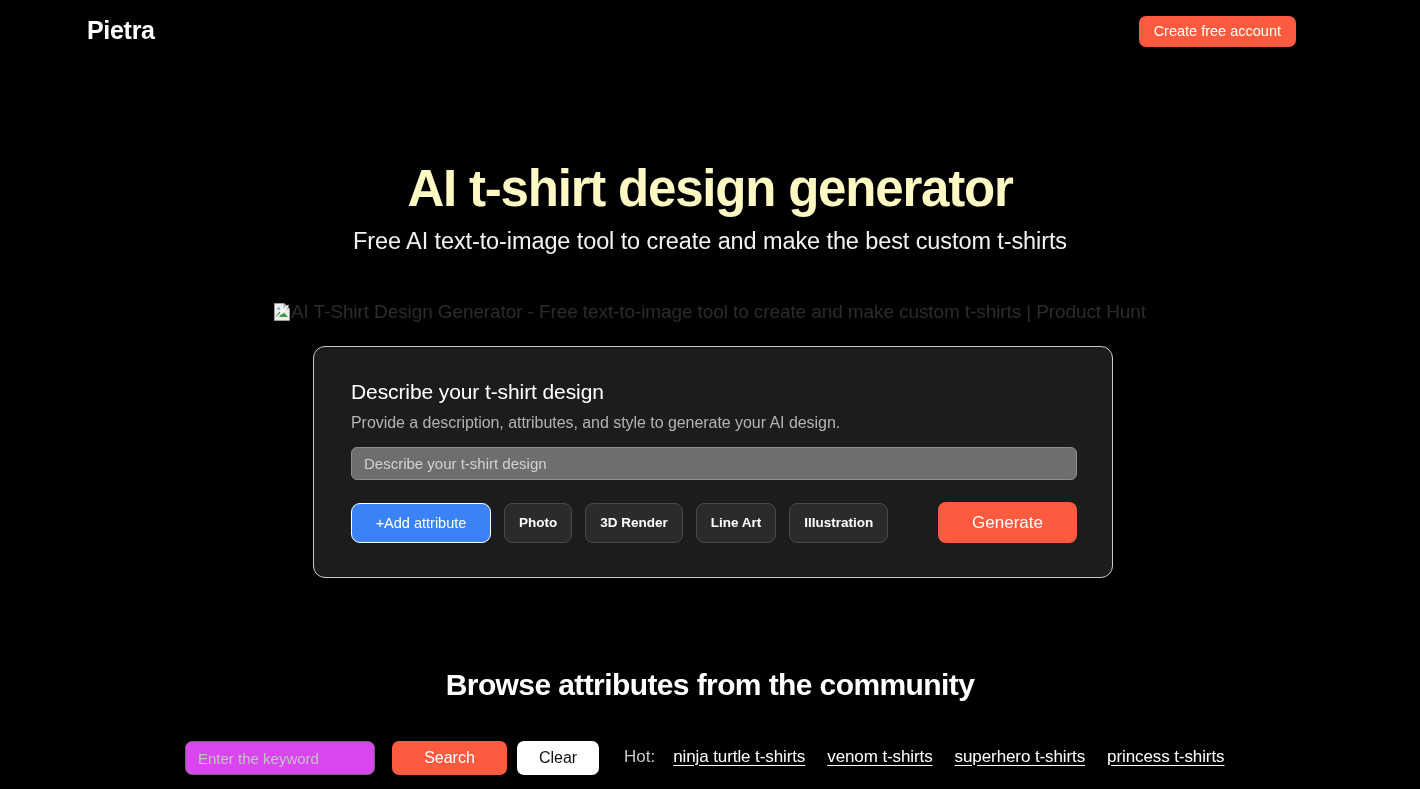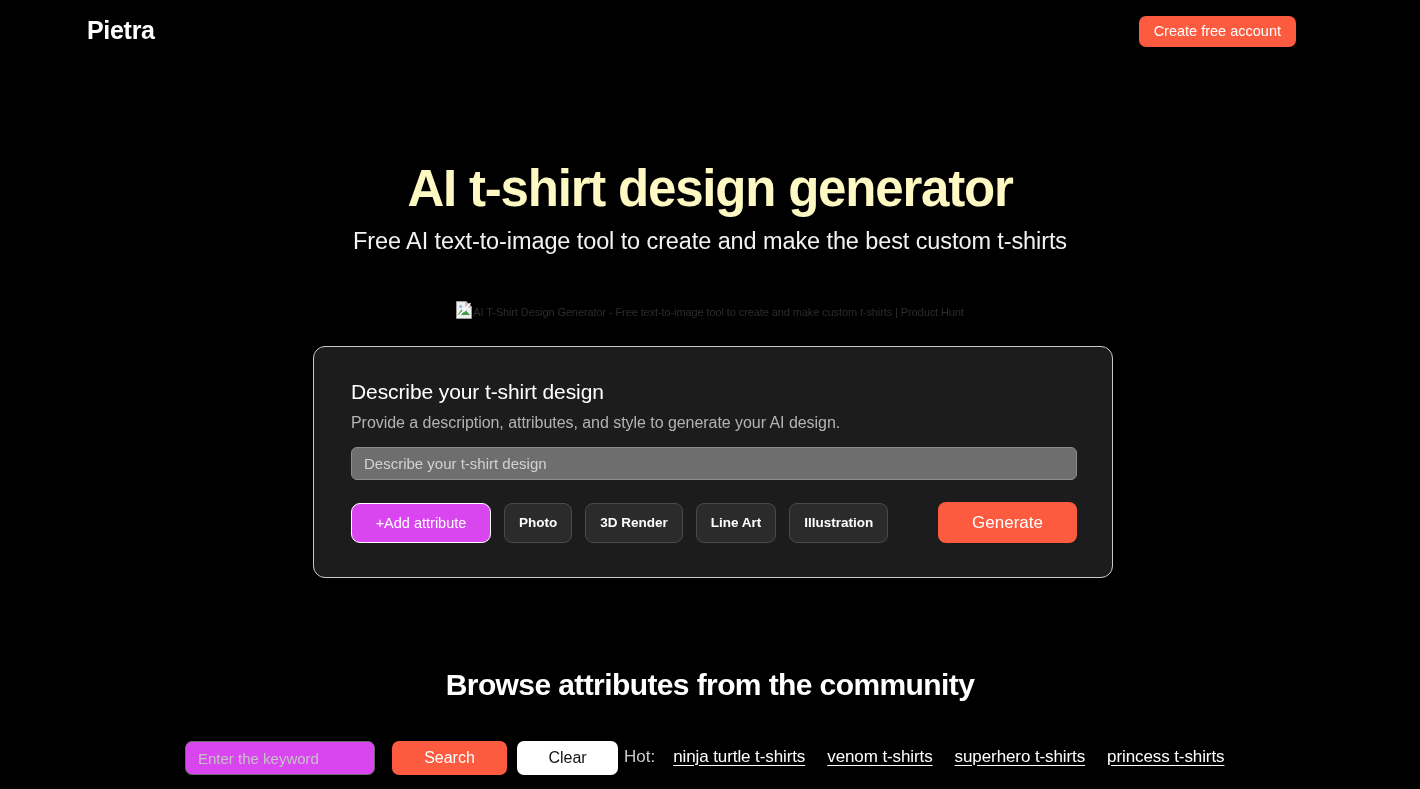--- a/index.html
+++ b/index.html
@@ -101,21 +101,21 @@
     white-space: nowrap;
   }
   .broken-img {
     display: inline-block;
     vertical-align: -3px;
     width: 16px;
     height: 18px;
     margin-right: 1px;
   }
   .broken-alt {
-    font-size: 11px;
+    font-size: 19px;
     color: #2c2c2c;
     letter-spacing: -0.1px;
   }
 
   
   .gen-card {
     position: absolute;
     left: 313px;
     top: 346px;
     width: 800px;
@@ -159,21 +159,21 @@
   .controls-row {
     margin-top: 22px;
     display: flex;
     align-items: center;
     width: 726px;
   }
 
   .add-attr-btn {
     height: 40px;
     width: 140px;
-    background: #d946ef;
+    background: #3b82f6;
     color: #ffffff;
     border: 1px solid #ffffff;
     border-radius: 9px;
     font-family: "Liberation Sans", sans-serif;
     font-size: 14.5px;
     cursor: pointer;
   }
 
   .style-chip {
     height: 40px;
@@ -247,21 +247,21 @@
     color: #ffffff;
     border: none;
     border-radius: 7px;
     font-family: "Liberation Sans", sans-serif;
     font-size: 16px;
     cursor: pointer;
   }
 
   .clear-btn {
     margin-left: 10px;
-    width: 101px;
+    width: 82px;
     height: 34px;
     background: #ffffff;
     color: #111111;
     border: none;
     border-radius: 7px;
     font-family: "Liberation Sans", sans-serif;
     font-size: 16px;
     cursor: pointer;
   }
 

